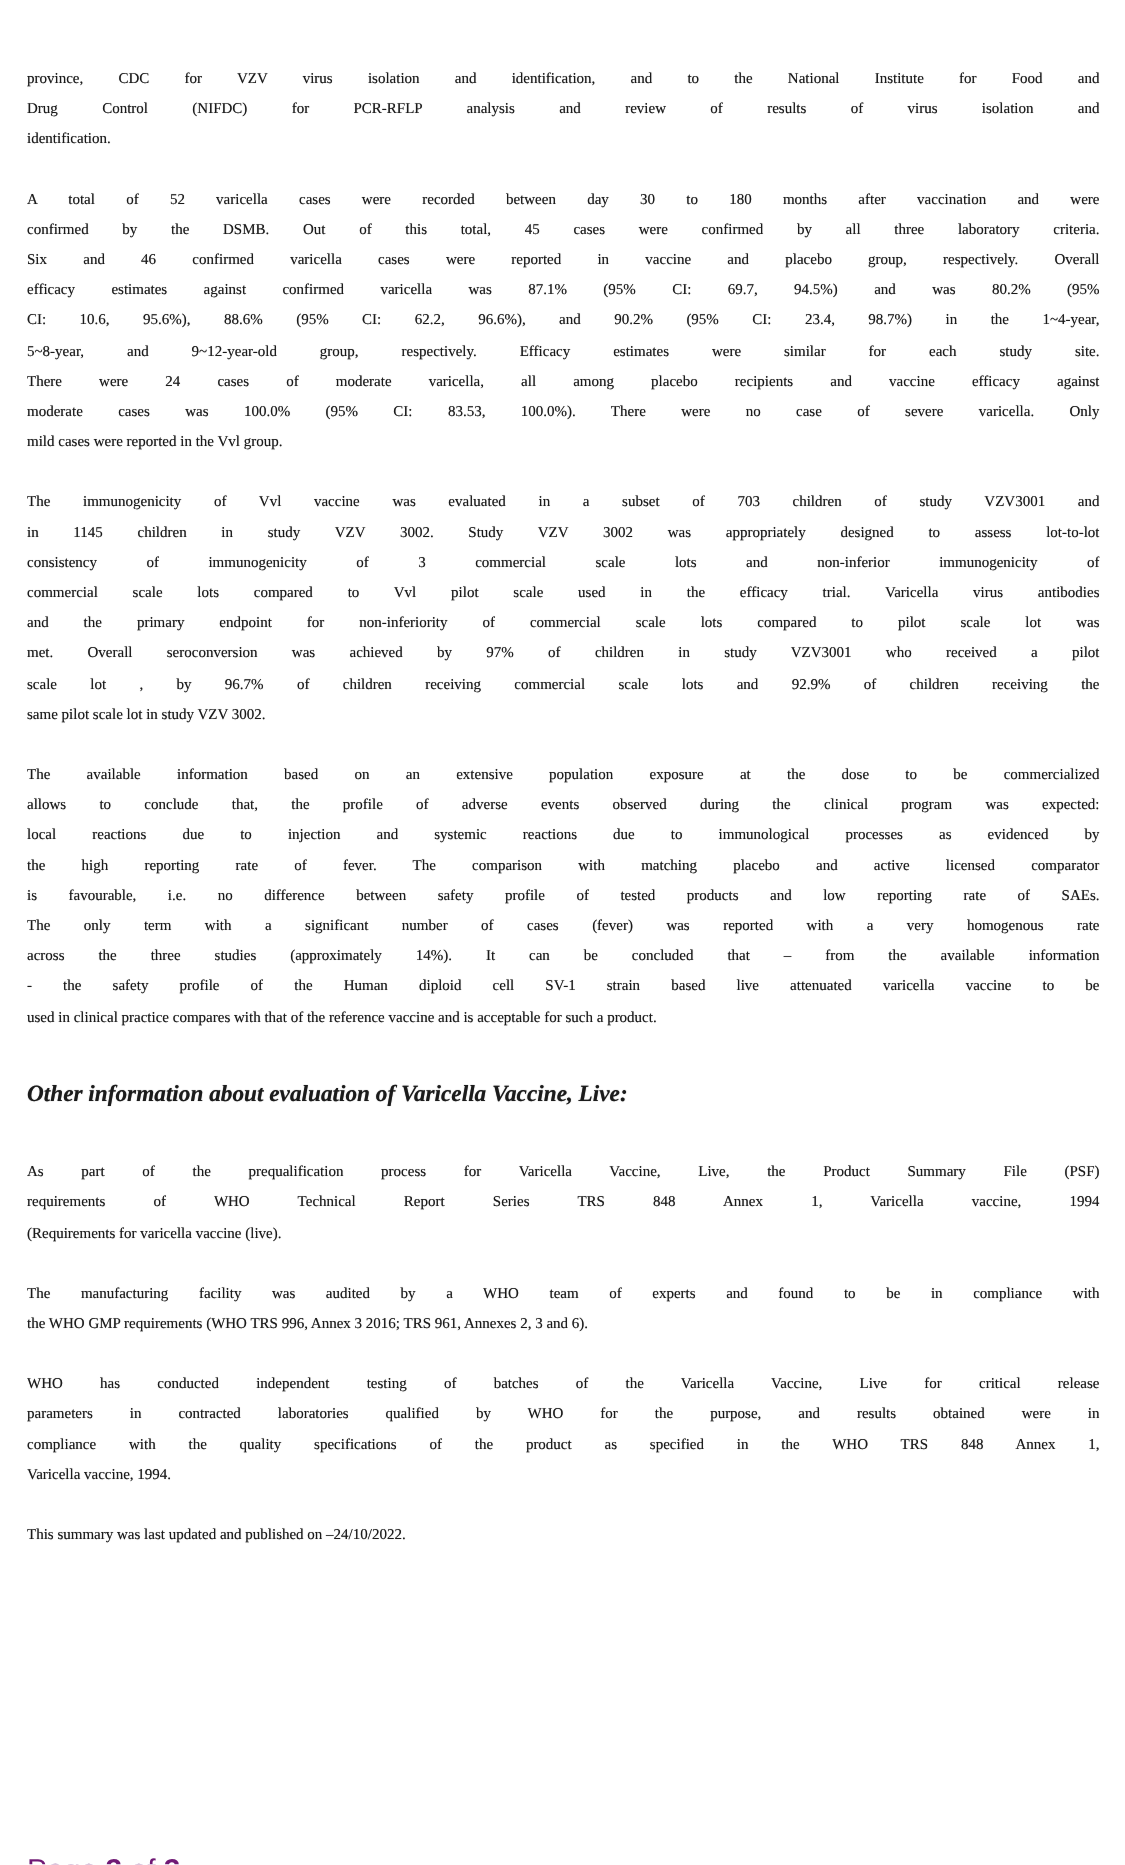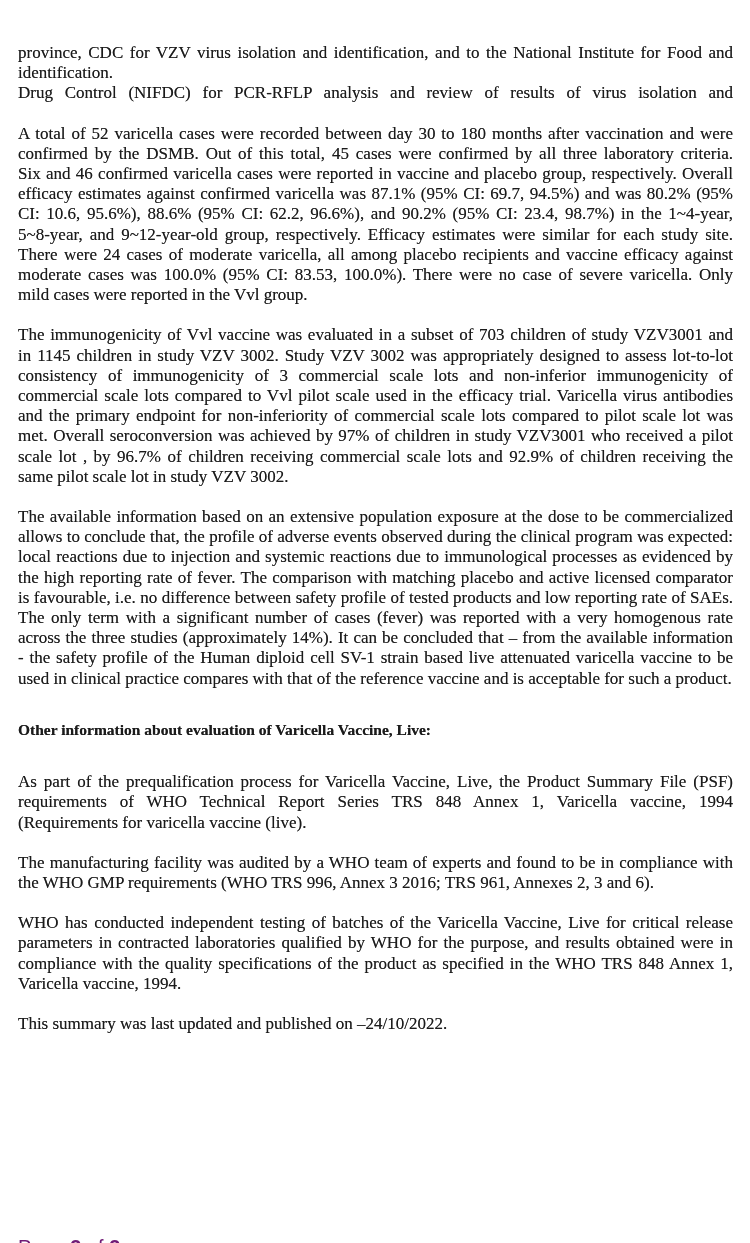--- a/index.html
+++ b/index.html
@@ -24,58 +24,59 @@
   }
   .block {
     margin: 0;
   }
   
   .b1, .b2, .b3, .b6, .b7 { margin-top: 20px; }
   .b4 { margin-top: 31px; }   
   .b5 { margin-top: 32px; }
   .b8 { margin-top: 20px; }
   .line {
-    font-size: 17px;
+    font-size: 10px;
     line-height: 20.2px;
     white-space: nowrap;
     overflow: hidden;
     text-align: justify;
     text-align-last: justify;
     text-justify: inter-word;
     text-shadow: 0 0 0.45px rgba(27,27,27,0.6);
   }
   .line.last {
     text-align-last: left;
   }
   .heading .line {
     font-weight: bold;
     font-size: 15.5px;
     text-align-last: left;
     text-shadow: 0 0 0.6px rgba(27,27,27,0.7);
+    font-style: italic;
   }
   .footer {
     position: absolute;
     left: 18px;
     top: 1237px;
     font-family: "Liberation Sans", "DejaVu Sans", sans-serif;
     font-size: 20px;
     line-height: 20px;
     color: #701a75;
   }
   .footer b { font-weight: bold; }
 </style>
 </head>
 <body>
 
 <div class="page">
   <div class="content">
       <div class="block b0 paragraph">
         <div class="line">province, CDC for VZV virus isolation and identification, and to the National Institute for Food and</div>
+        <div class="line">Drug Control (NIFDC) for PCR-RFLP analysis and review of results of virus isolation and</div>
         <div class="line last">identification.</div>
-        <div class="line">Drug Control (NIFDC) for PCR-RFLP analysis and review of results of virus isolation and</div>
       </div>
       <div class="block b1 paragraph">
         <div class="line">A total of 52 varicella cases were recorded between day 30 to 180 months after vaccination and were</div>
         <div class="line">confirmed by the DSMB. Out of this total, 45 cases were confirmed by all three laboratory criteria.</div>
         <div class="line">Six and 46 confirmed varicella cases were reported in vaccine and placebo group, respectively. Overall</div>
         <div class="line">efficacy estimates against confirmed varicella was 87.1% (95% CI: 69.7, 94.5%) and was 80.2% (95%</div>
         <div class="line">CI: 10.6, 95.6%), 88.6% (95% CI: 62.2, 96.6%), and 90.2% (95% CI: 23.4, 98.7%) in the 1~4-year,</div>
         <div class="line">5~8-year, and 9~12-year-old group, respectively. Efficacy estimates were similar for each study site.</div>
         <div class="line">There were 24 cases of moderate varicella, all among placebo recipients and vaccine efficacy against</div>
         <div class="line">moderate cases was 100.0% (95% CI: 83.53, 100.0%). There were no case of severe varicella. Only</div>

